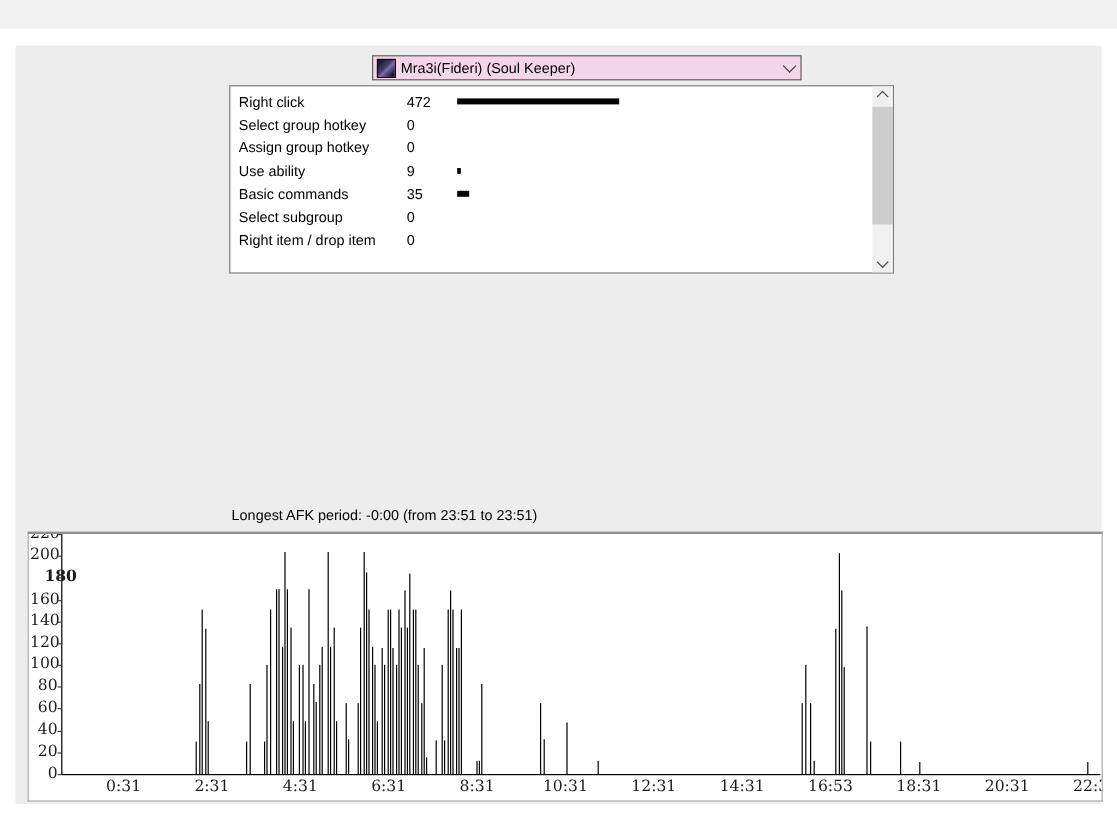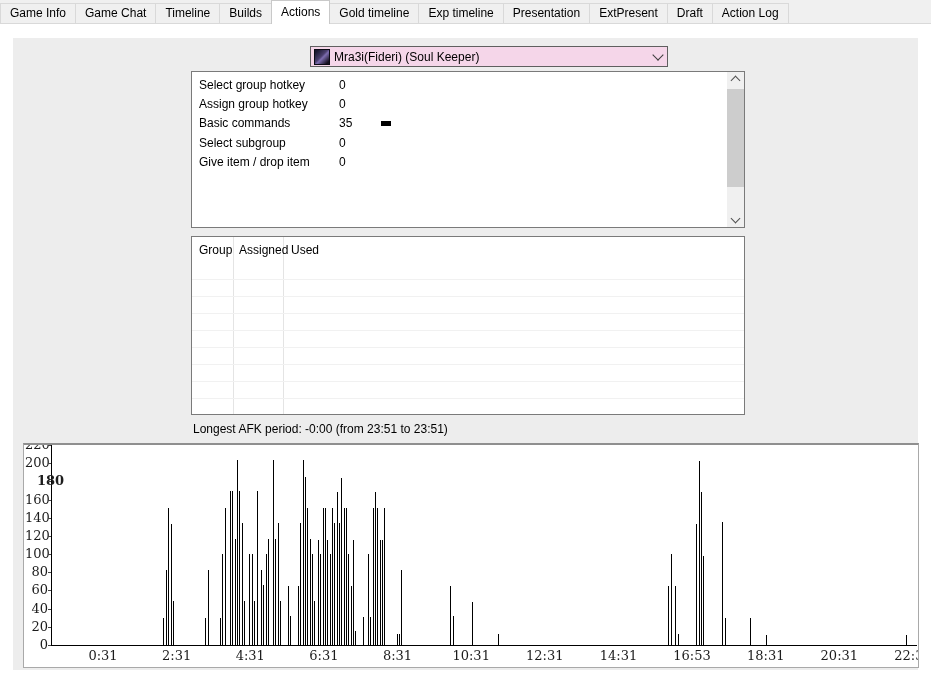--- a/index.html
+++ b/index.html
@@ -59,100 +59,77 @@
   .ylab{position:absolute;width:23px;text-align:right;height:15px;line-height:15px;}
   .ytick{position:absolute;width:3px;height:1px;background:#444;left:24px;}
   .xlab{position:absolute;top:203px;width:44px;text-align:center;height:15px;line-height:15px;margin-left:24px;}
   .bar{position:absolute;width:1px;background:#000;}
 </style>
 </head>
 <body>
 
 <div id="window">
 
-  <div id="tabbar">
-      <div class="tab">Game Info</div>
-      <div class="tab">Game Chat</div>
-      <div class="tab">Timeline</div>
-      <div class="tab">Builds</div>
-      <div class="tab active">Actions</div>
-      <div class="tab">Gold timeline</div>
-      <div class="tab">Exp timeline</div>
-      <div class="tab">Presentation</div>
-      <div class="tab">ExtPresent</div>
-      <div class="tab">Draft</div>
-      <div class="tab">Action Log</div>
-    </div>
 
   <div id="tabpage">
     <div id="panel">
 
       <div id="combo">
         <span class="hicon"></span>
         <span class="ctext">Mra3i(Fideri) (Soul Keeper)</span>
         <span class="cbtn">
           <span class="chev down"></span>
         </span>
       </div>
 
       <div id="actionlist">
         <div id="arows">
             <div class="arow">
+              <div class="albl">Right click</div>
+              <div class="acnt">472</div>
+              <div class="abar" style="width: 134.992px; background: rgb(0, 0, 0);"></div>
+            </div>
+            <div class="arow">
               <div class="albl">Select group hotkey</div>
               <div class="acnt">0</div>
             </div>
             <div class="arow">
               <div class="albl">Assign group hotkey</div>
               <div class="acnt">0</div>
+            </div>
+            <div class="arow">
+              <div class="albl">Use ability</div>
+              <div class="acnt">9</div>
+              <div class="abar" style="width: 2.574px; background: rgb(0, 0, 0);"></div>
             </div>
             <div class="arow">
               <div class="albl">Basic commands</div>
               <div class="acnt">35</div>
               <div class="abar" style="width: 10.01px; background: rgb(0, 0, 0);"></div>
             </div>
             <div class="arow">
               <div class="albl">Select subgroup</div>
               <div class="acnt">0</div>
             </div>
             <div class="arow">
-              <div class="albl">Give item / drop item</div>
+              <div class="albl">Right item / drop item</div>
               <div class="acnt">0</div>
             </div>
           </div>
         <div id="vscroll">
           <div class="sbtn" style="top:0">
             <span class="chev up"></span>
           </div>
           <div id="sthumb"></div>
           <div class="sbtn" style="top:138px">
             <span class="chev down"></span>
           </div>
         </div>
       </div>
 
-      <div id="gtable">
-        <div class="vline" style="left:41px"></div>
-        <div class="vline" style="left:91px"></div>
-        <div id="ghead">
-          <span class="gcol" style="left:7px">Group</span>
-          <span class="gcol" style="left:47px">Assigned</span>
-          <span class="gcol" style="left:99px">Used</span>
-        </div>
-        <div id="grows">
-            <div class="grow"></div>
-            <div class="grow"></div>
-            <div class="grow"></div>
-            <div class="grow"></div>
-            <div class="grow"></div>
-            <div class="grow"></div>
-            <div class="grow"></div>
-            <div class="grow"></div>
-            <div class="grow"></div>
-          </div>
-      </div>
 
       <div id="afk">Longest AFK period: -0:00 (from 23:51 to 23:51)</div>
 
       <div id="chartbox">
         <div id="plot">
           <div class="yaxis"></div>
           <div class="xaxis"></div>
         <div class="ylab" style="left: 1px; top: 192px;">0</div>
             <div class="ytick" style="top: 200px;"></div>
             <div class="ylab" style="left: 1px; top: 173.818px;">20</div>

